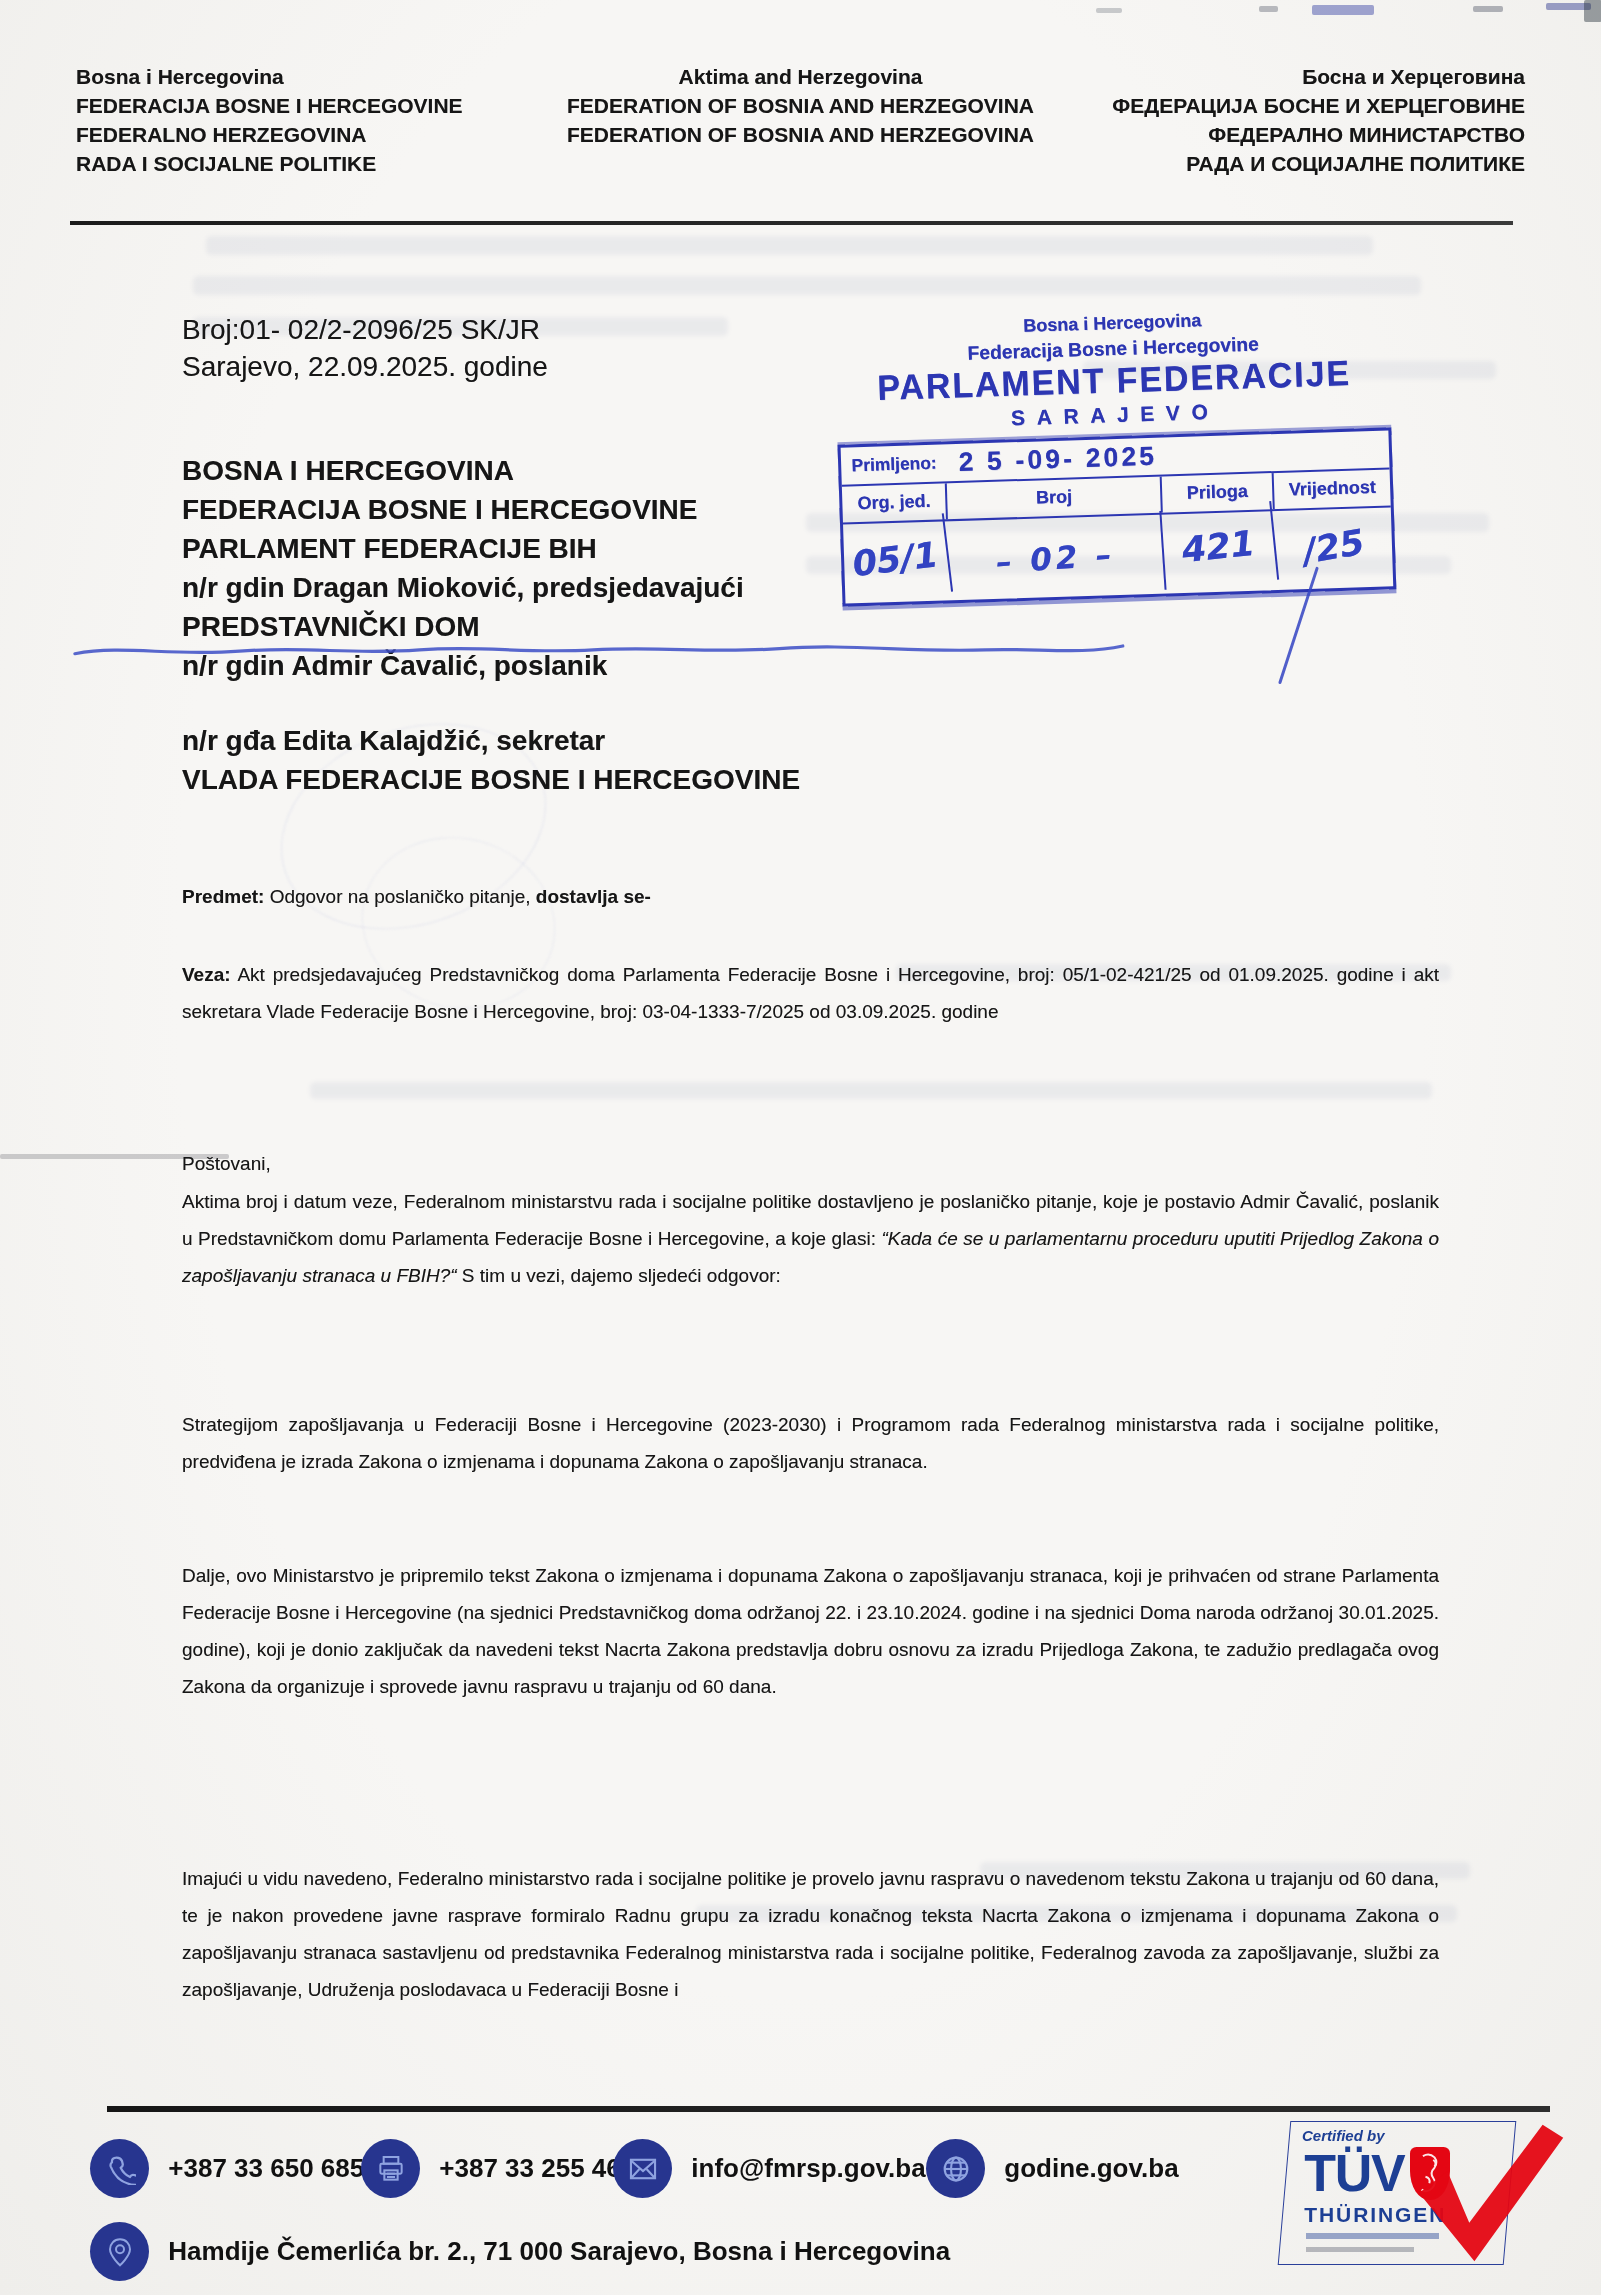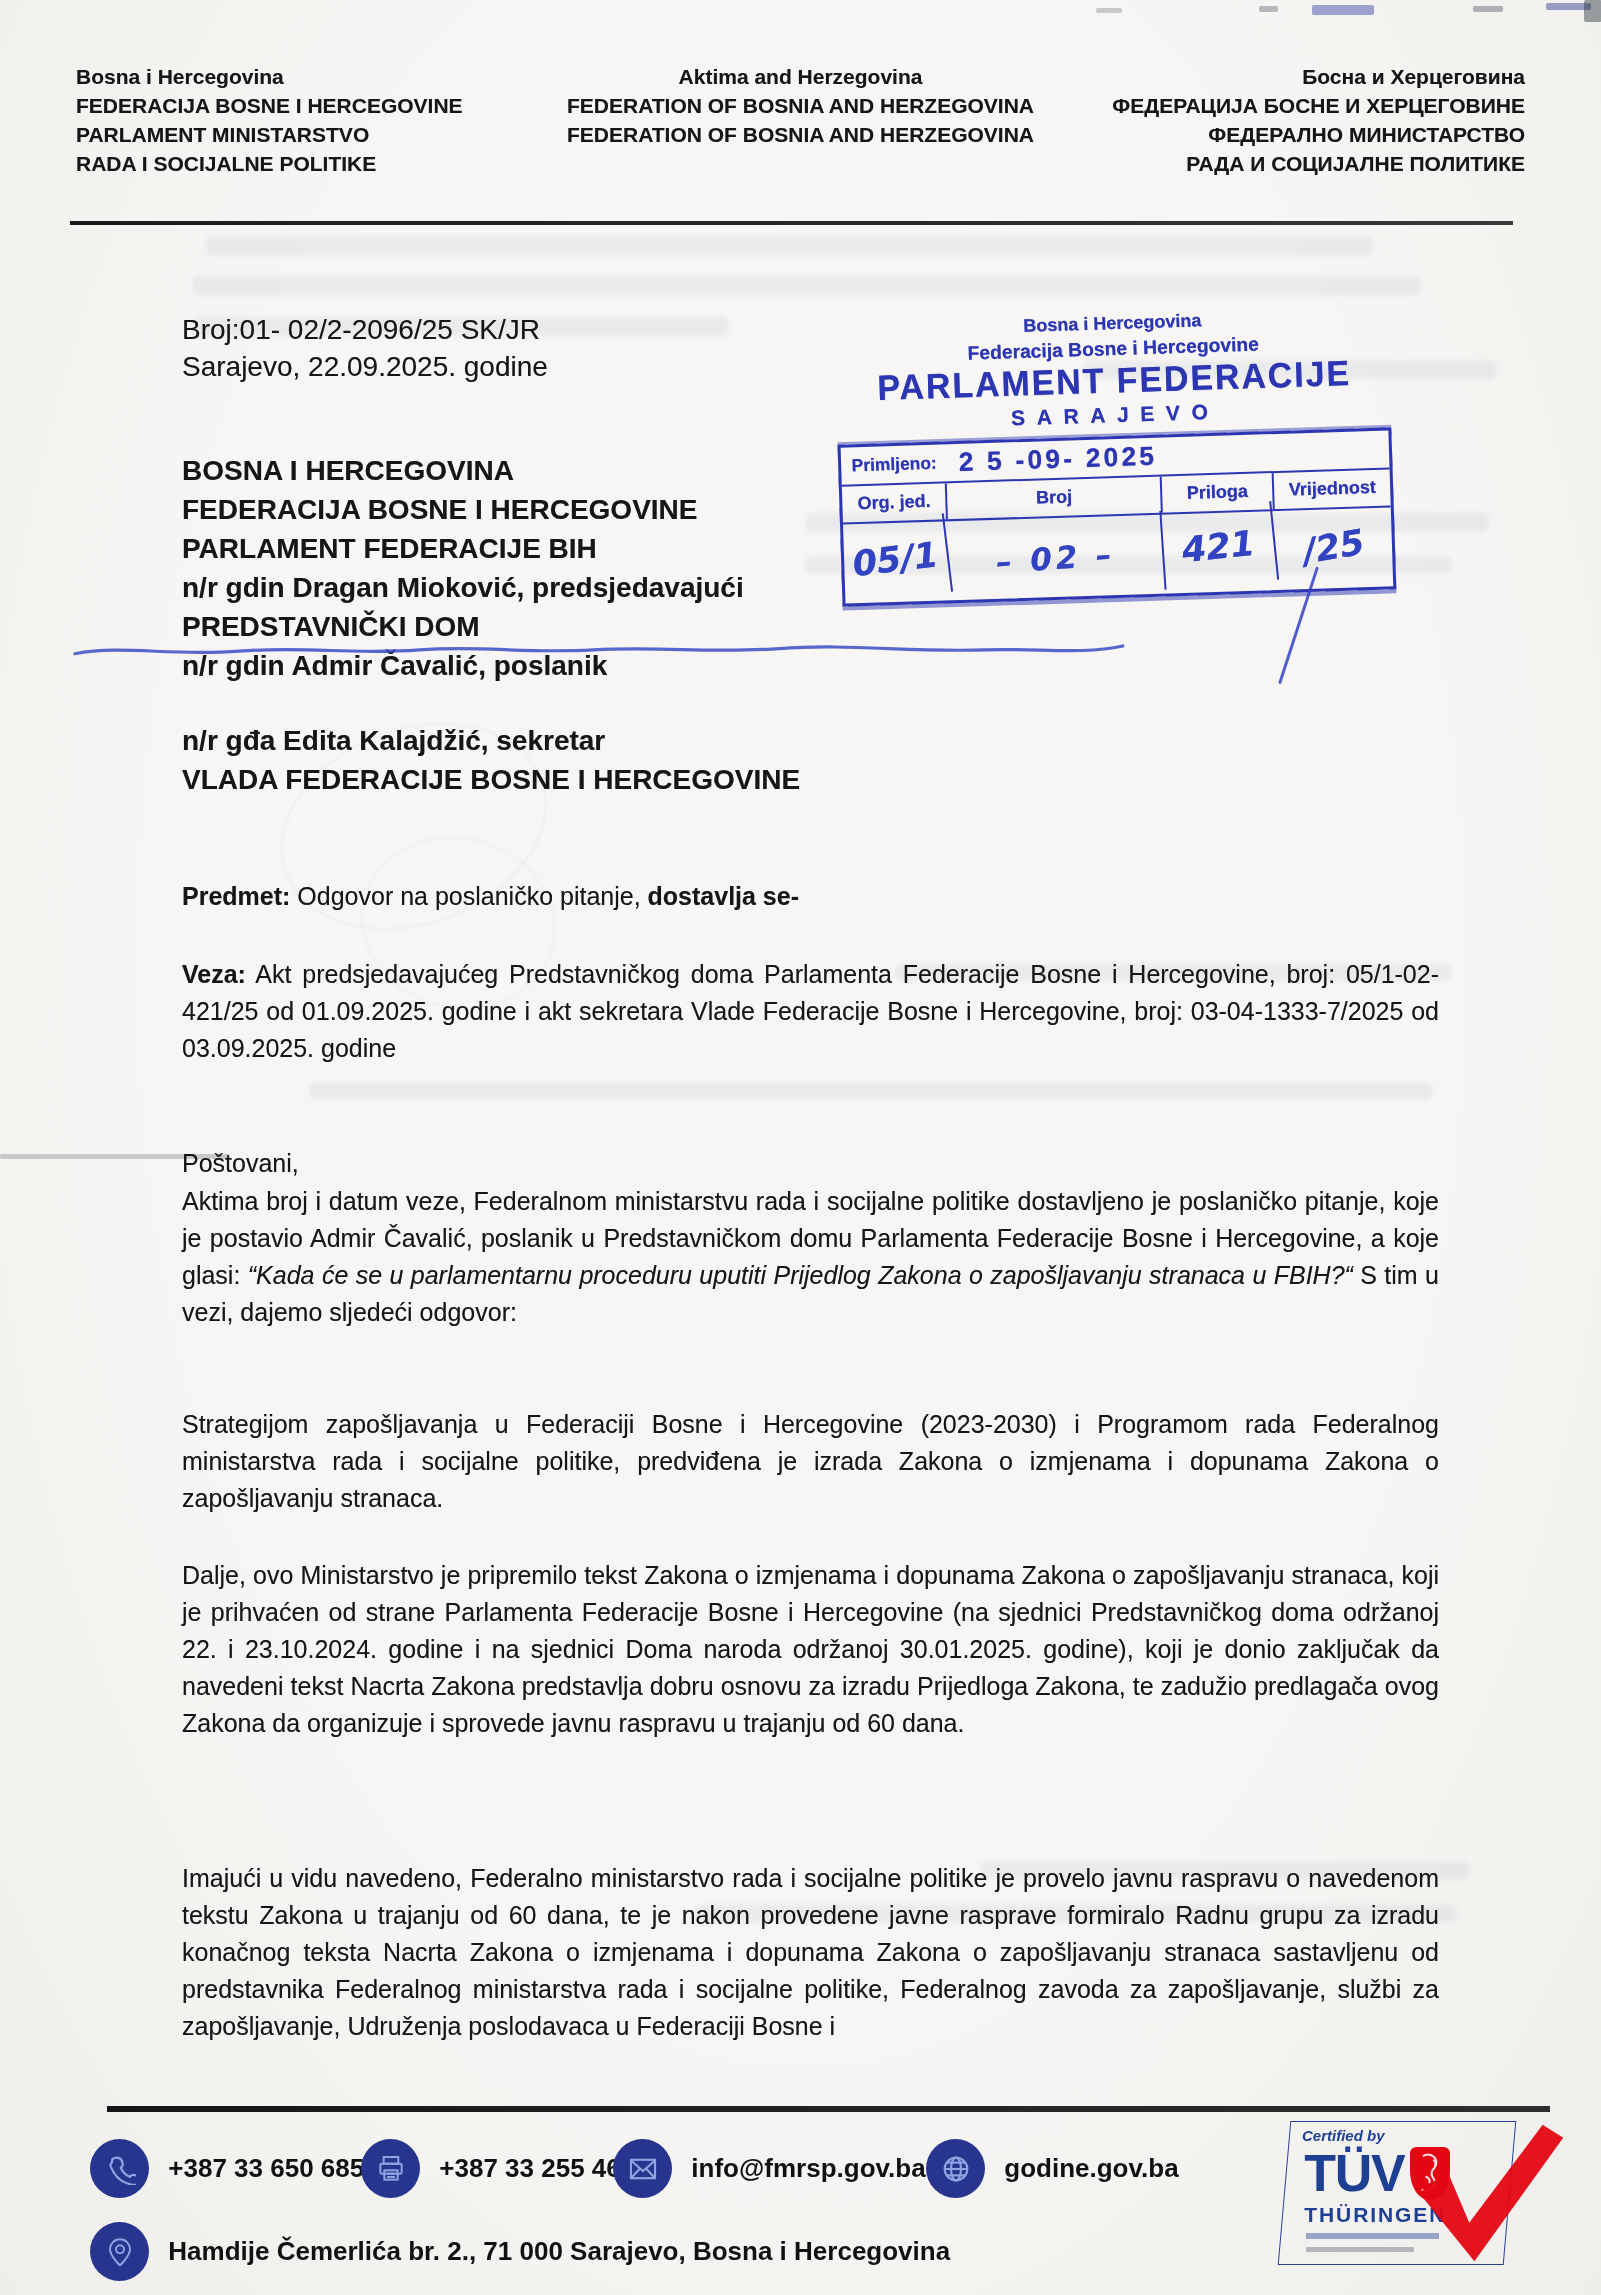--- a/index.html
+++ b/index.html
@@ -23,21 +23,21 @@
 
   
   .ref{left:182px;top:311px;font-size:28px;line-height:37px;}
 
   
   .addr{left:182px;font-size:28px;line-height:39px;font-weight:bold;white-space:nowrap;}
   .addr1{top:451px;}
   .addr2{top:721px;}
 
   
-  .textcol{left:182px;width:1257px;font-size:25px;line-height:37px;}
+  .textcol{left:182px;width:1257px;font-size:19px;line-height:37px;}
   .subject{top:878px;white-space:nowrap;}
   .veza{top:956px;text-align:justify;}
   .salut{top:1145px;}
   .p1{top:1183px;text-align:justify;}
   .p2{top:1406px;text-align:justify;}
   .p3{top:1557px;text-align:justify;}
   .p4{top:1860px;text-align:justify;}
 
   
   .stamp{left:833px;top:313px;width:567px;color:#2c36b2;transform:rotate(-1.8deg);
@@ -121,21 +121,21 @@
 <div class="abs ghost" style="left:310px;top:1082px;width:1122px;height:17px;"></div>
 <div class="abs ghost" style="left:980px;top:1862px;width:490px;height:17px;"></div>
 <div class="abs ghost" style="left:696px;top:1905px;width:761px;height:17px;"></div>
 
 <div class="abs ghoste" style="left:277px;top:729px;width:271px;height:193px;transform:rotate(-20deg);"></div>
 <div class="abs ghoste" style="left:361px;top:838px;width:193px;height:168px;transform:rotate(15deg);border-color:rgba(100,115,200,.10);"></div>
 
 <div class="abs doc hdr-col hdr-left">
   <div>Bosna i Hercegovina</div>
   <div>FEDERACIJA BOSNE I HERCEGOVINE</div>
-  <div>PARLAMENT MINISTARSTVO</div>
+  <div>FEDERALNO HERZEGOVINA</div>
   <div>RADA I SOCIJALNE POLITIKE</div>
 </div>
 <div class="abs doc hdr-col hdr-center">
   <div>Aktima and Herzegovina</div>
   <div>FEDERATION OF BOSNIA AND HERZEGOVINA</div>
   <div>FEDERATION OF BOSNIA AND HERZEGOVINA</div>
 </div>
 <div class="abs doc hdr-col hdr-right">
   <div>Босна и Херцеговина</div>
   <div>ФЕДЕРАЦИЈА БОСНЕ И ХЕРЦЕГОВИНЕ</div>

